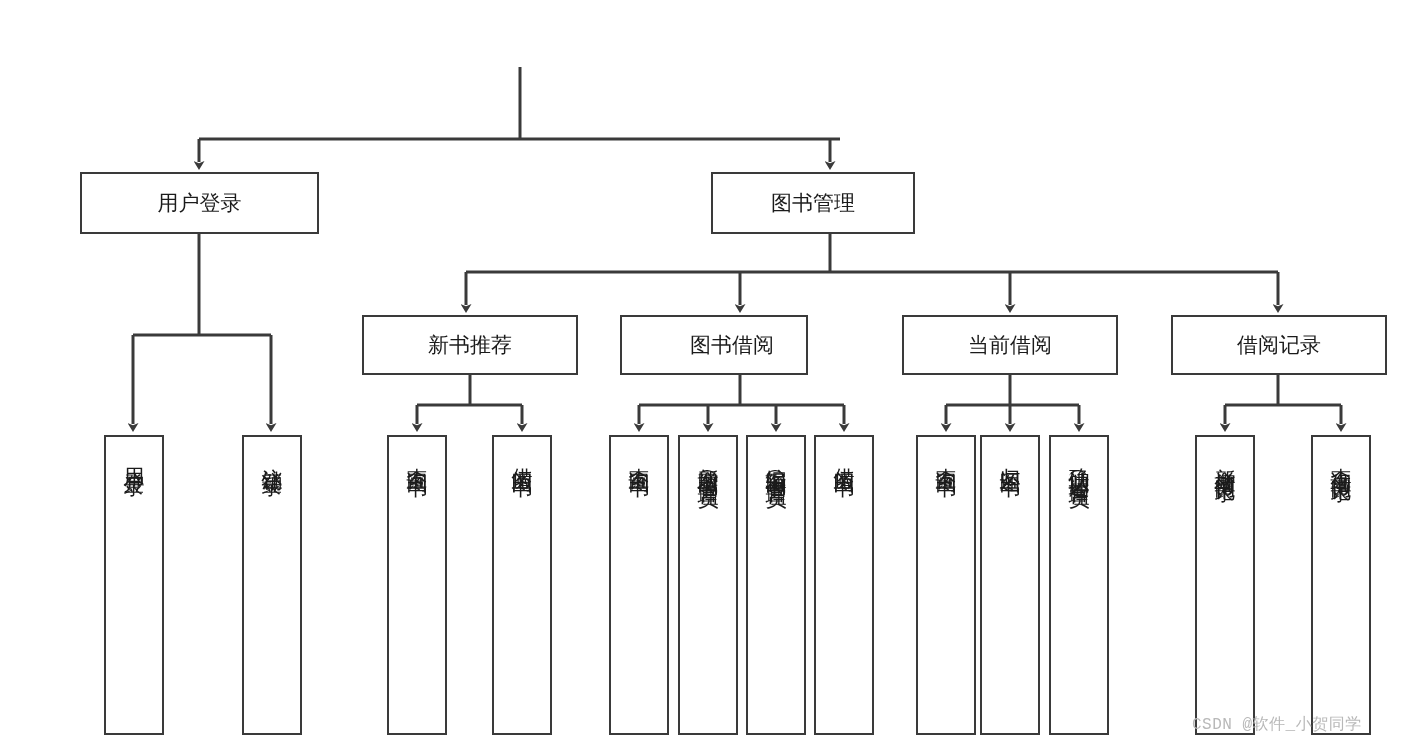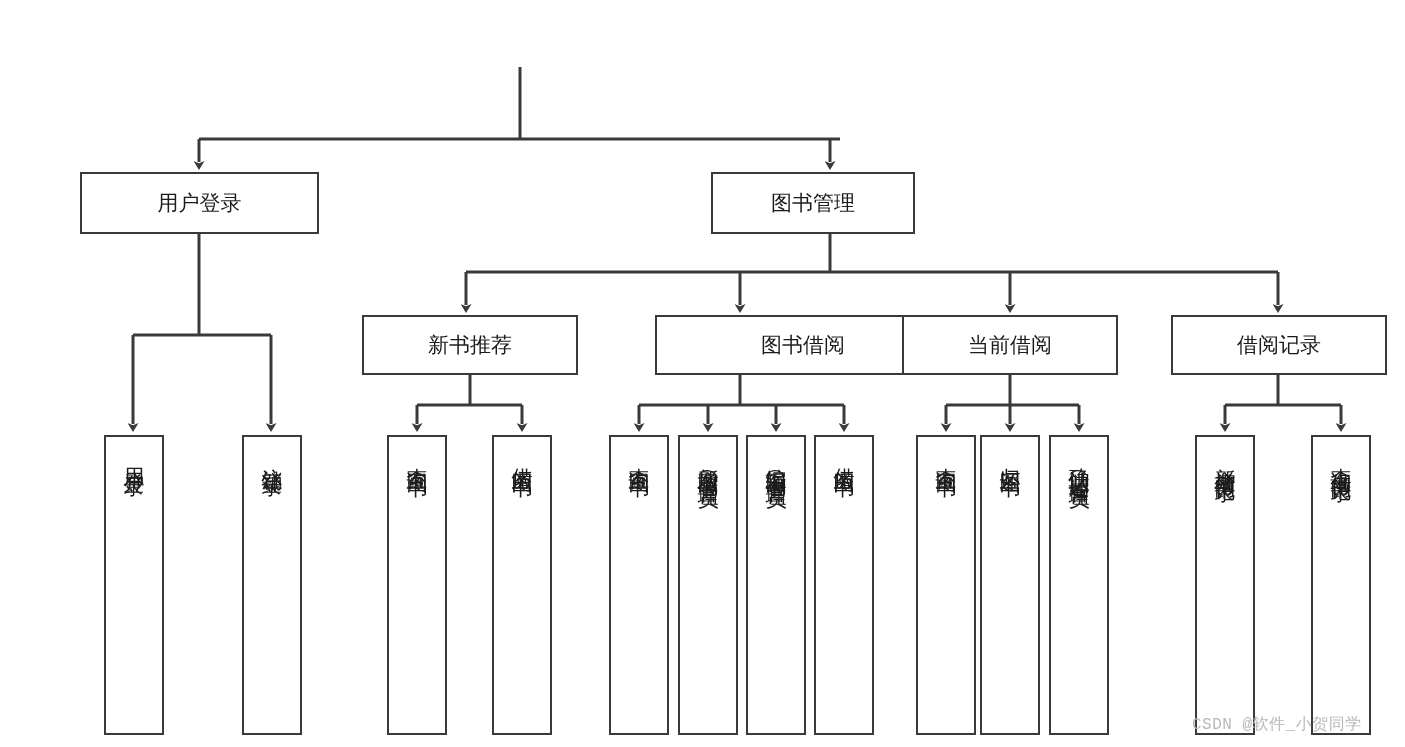--- a/index.html
+++ b/index.html
@@ -128,21 +128,21 @@
   <div class="node level2" style="left:80px; top:172px; width:239px; height:62px;">
     <span>用户登录</span>
   </div>
   <div class="node level2" style="left:711px; top:172px; width:204px; height:62px;">
     <span>图书管理</span>
   </div>
 
   <div class="node level3" style="left:362px; top:315px; width:216px; height:60px;">
     <span>新书推荐</span>
   </div>
-  <div class="node level3" style="left:655px; top:315px; width:260px; height:60px;padding-left:36px;">
+  <div class="node level3" style="left:620px; top:315px; width:188px; height:60px;padding-left:36px;">
     <span>图书借阅</span>
   </div>
   <div class="node level3" style="left:1171px; top:315px; width:216px; height:60px;">
     <span>借阅记录</span>
   </div>
   <div class="node level3" style="left:902px; top:315px; width:216px; height:60px;">
     <span>当前借阅</span>
   </div>
 
   <div class="node leaf" style="left:104px; top:435px; width:60px; height:300px;">

